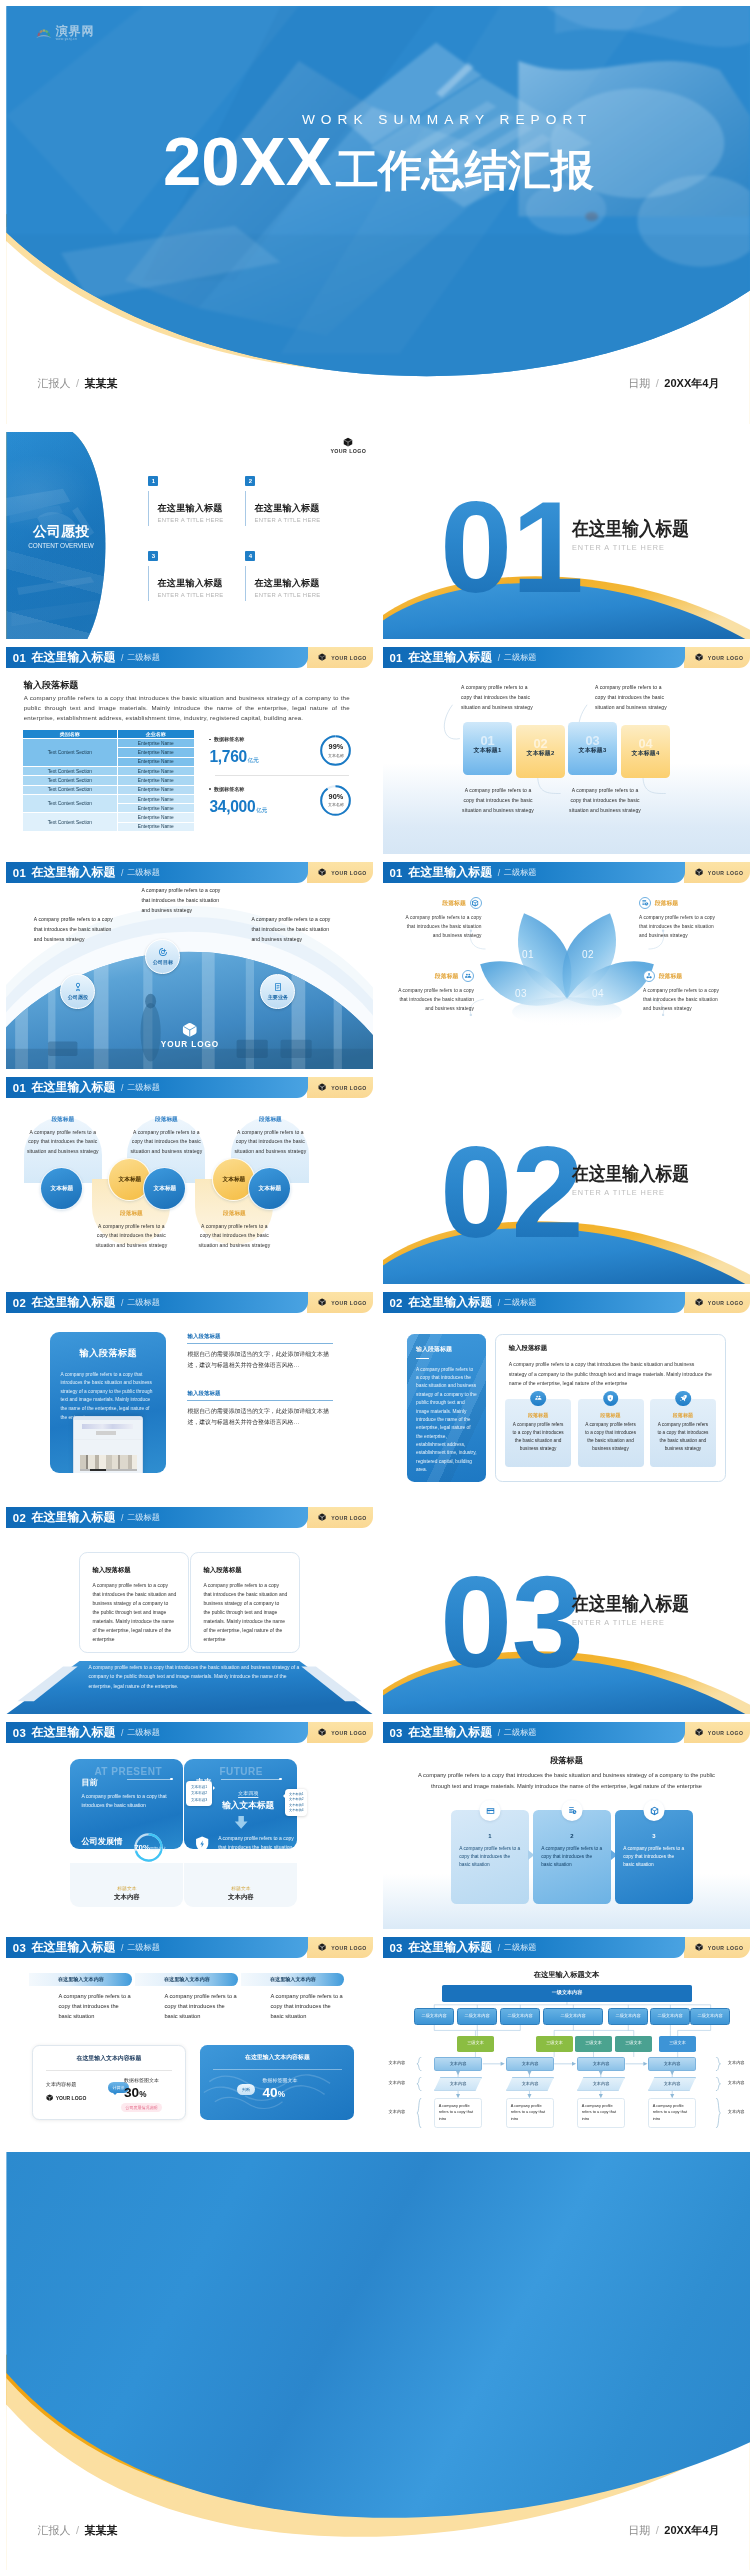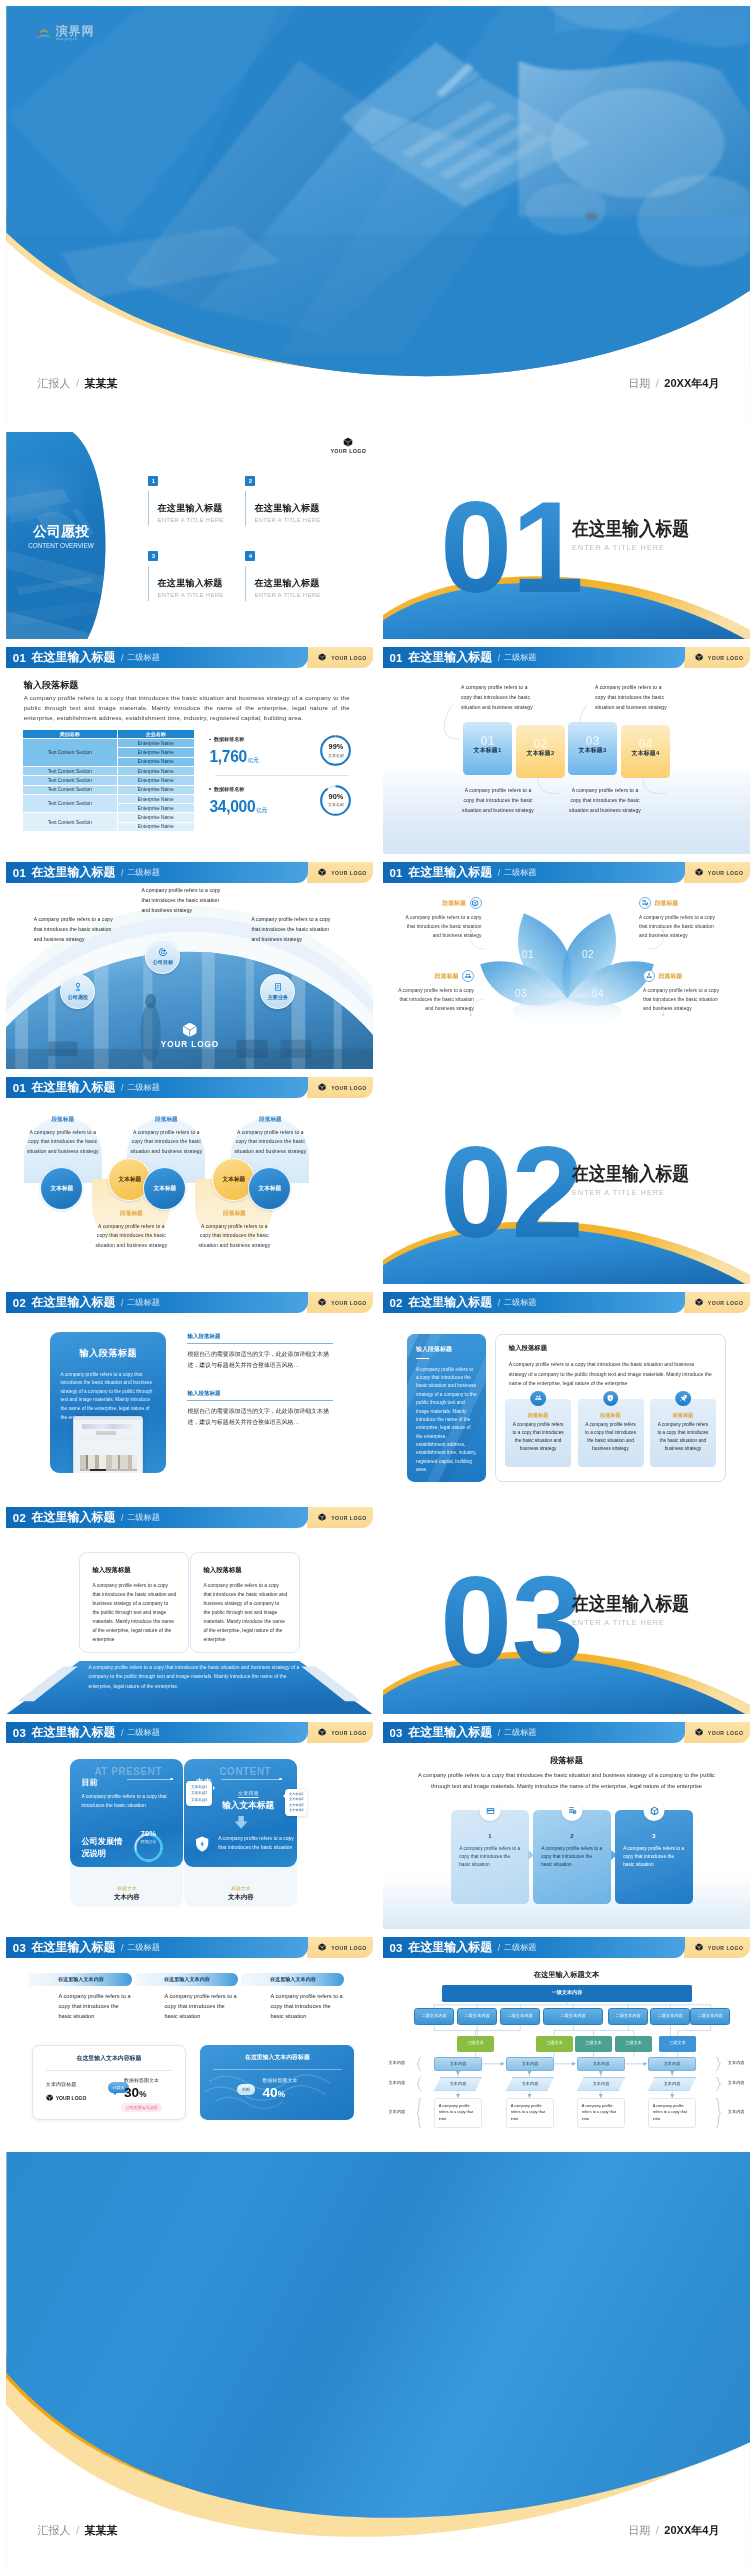--- a/index.html
+++ b/index.html
@@ -133,21 +133,21 @@
 .s11-c{flex:1;border-radius:3.7px;background:linear-gradient(180deg,#e3eff9,#cfe3f4);padding:12.8px 6.4px 7.3px;text-align:center;position:relative;height:68px}
 .s11-c .tt2{font-size:5.1px;font-weight:700;color:#e2a53c}
 .s11-c .tx2{font-size:4.7px;line-height:1.65;color:#2c2c2c;margin-top:2.7px}
 .s11-ic{position:absolute;left:50%;top:-8.2px;transform:translateX(-50%);width:15.6px;height:15.6px;border-radius:50%;background:linear-gradient(180deg,#4ba0de,#1f7cc6);display:flex;align-items:center;justify-content:center}
 
 .s12-c{position:absolute;top:45px;width:110px;height:101px;border:0.9px solid #dae6f1;border-radius:8.2px;background:#fff;padding:12.8px 12px;z-index:2}
 .s12-c .tt{font-size:6.4px;font-weight:700;color:#151515}
 .s12-c .tx{font-size:5px;line-height:1.8;color:#333;margin-top:6.4px}
 .s12-bt{position:absolute;left:82px;top:156px;width:216px;font-size:5px;line-height:1.85;color:#e8f3fc;z-index:3}
 
-.s14-card{position:absolute;top:37px;width:113px;height:108px;border-radius:9.1px;background:linear-gradient(165deg,#3f99db,#1c77c2 70%,#2a8acd);padding:11px}
+.s14-card{position:absolute;top:37px;width:113px;height:90px;border-radius:9.1px;background:linear-gradient(165deg,#3f99db,#1c77c2 70%,#2a8acd);padding:11px}
 .s14-under{position:absolute;width:113px;height:44px;bottom:22px;border-radius:0 0 9.1px 9.1px;background:#f2f7fb;display:flex;flex-direction:column;align-items:center;justify-content:flex-end;padding-bottom:5.5px}
 .s14-tag{font-size:8.2px;font-weight:700;color:#fff}
 .s14-ten{position:absolute;font-size:10px;font-weight:700;color:rgba(255,255,255,.3);letter-spacing:0.5px}
 .s14-tx{font-size:5px;line-height:1.7;color:#eef6fd;margin-top:9.1px}
 .s14-pie{position:relative;width:35px;height:35px}
 .s14-bigcn{font-size:8.2px;font-weight:700;color:#fff;line-height:1.35}
 
 .s15-t{position:absolute;left:0;right:0;top:33px;text-align:center;font-size:8.2px;font-weight:700;color:#1a1a1a}
 .s15-p{position:absolute;left:29px;right:29px;top:48px;text-align:center;font-size:5.7px;line-height:1.85;color:#333}
 .s15-c{position:absolute;top:88px;width:78px;height:94px;border-radius:5.5px;padding:23px 8.2px 7.3px;text-align:left}
@@ -241,20 +241,25 @@
           <ellipse cx="690" cy="150" rx="95" ry="60" fill="#d4e9f8" opacity=".20"></ellipse>
           <ellipse cx="760" cy="235" rx="70" ry="50" fill="#c9e2f6" opacity=".18"></ellipse>
           <ellipse cx="612" cy="222" rx="44" ry="28" fill="#bcdcf2" opacity=".16"></ellipse>
           <path d="M470 95 L505 62 l6 5 -35 33Z" fill="#e8f4ff" opacity=".35"></path>
           <ellipse cx="640" cy="230" rx="7" ry="5" fill="#7a3d2e" opacity=".28"></ellipse>
           <path d="M0 250 H813 V457 H0 Z" fill="#1b6cab" opacity=".10"></path>
           <path d="M60 270 L250 240 L300 280 L90 320 Z" fill="#cfe6f8" opacity=".12"></path>
         </svg>
       </div>
 <div class="t1-wrap">
+<div class="t1-row">
+<span class="t1-en">WORK SUMMARY REPORT</span>
+<span class="t1-yr">20XX</span>
+<span class="t1-cn">工作总结汇报</span>
+</div>
 </div>
 <div class="ftr">
 <span><span class="lb">汇报人</span><span class="sep">/</span><span>某某某</span></span>
 <span><span class="lb">日期</span><span class="sep">/</span><span>20XX年4月</span></span>
 </div>
 </div>
 <div class="slide half cl" style="top:432px">
 <div class="s2-panel">
 <svg class="abs" style="left:0;top:0;width:110px;height:207px" viewBox="0 0 120 226">
           <defs>
@@ -959,29 +964,29 @@
 <div class="abs" style="left:57px;top:20px;width:44px;height:0.9px;background:rgba(255,255,255,.55)"></div>
 <div class="abs" style="left:100px;top:18.5px;width:2.7px;height:2.7px;border-radius:50%;background:#fff"></div>
 <div class="s14-tx" style="margin-top:22px">A company profile refers to a copy that introduces the basic situation</div>
 <div class="abs" style="left:11px;top:71px;display:flex;align-items:center;gap:5.5px">
 <div class="s14-bigcn" style="width:44px"><span>公司发展情况说明</span></div>
 <div class="s14-pie">
             <svg width="35" height="35" viewBox="0 0 38 38">
               <circle cx="19" cy="19" r="14.2" fill="none" stroke="#bddcf2" stroke-width="2.4"></circle>
               <circle cx="19" cy="19" r="14.2" fill="none" stroke="#3fc4f5" stroke-width="2.4" stroke-dasharray="62.5 89.2" transform="rotate(-90 19 19)"></circle>
             </svg>
-            <div class="abs" style="inset:0;display:flex;flex-direction:column;align-items:center;justify-content:flex-start">
+            <div class="abs" style="inset:0;display:flex;flex-direction:row;align-items:center;justify-content:flex-end">
               <div style="font-size:7.8px;font-weight:700;color:#fff;line-height:1">70%</div>
               <div style="font-size:4px;color:#dbeefb;margin-top:1.4px">同期占比</div>
             </div>
           </div>
 </div>
 </div>
 <div class="s14-card" style="left:178px">
-<div class="s14-ten" style="left:35px;top:7.3px">CONTENT</div>
+<div class="s14-ten" style="left:35px;top:7.3px">FUTURE</div>
 <div class="abs" style="left:11px;top:12.8px"><span class="s14-tag">未来</span></div>
 <div class="abs" style="left:37px;top:20px;width:59px;height:0.9px;background:rgba(255,255,255,.55)"></div>
 <div class="abs" style="left:95px;top:18.5px;width:2.7px;height:2.7px;border-radius:50%;background:#fff"></div>
 <div class="abs" style="left:22px;top:31px;right:7.3px;text-align:center">
           <div style="font-size:5.1px;color:#dff0fc;text-decoration:underline;text-underline-offset:1.8px">文本四项</div>
           <div style="font-size:8.7px;font-weight:700;color:#fff;margin-top:2.7px">输入文本标题</div>
         </div>
 <svg class="abs" style="left:48px;top:57px;width:18.3px;height:12.8px" viewBox="0 0 20 14">
           <path d="M7 0h6v6h4l-7 8-7-8h4Z" fill="#9ccdee"></path>
         </svg>

